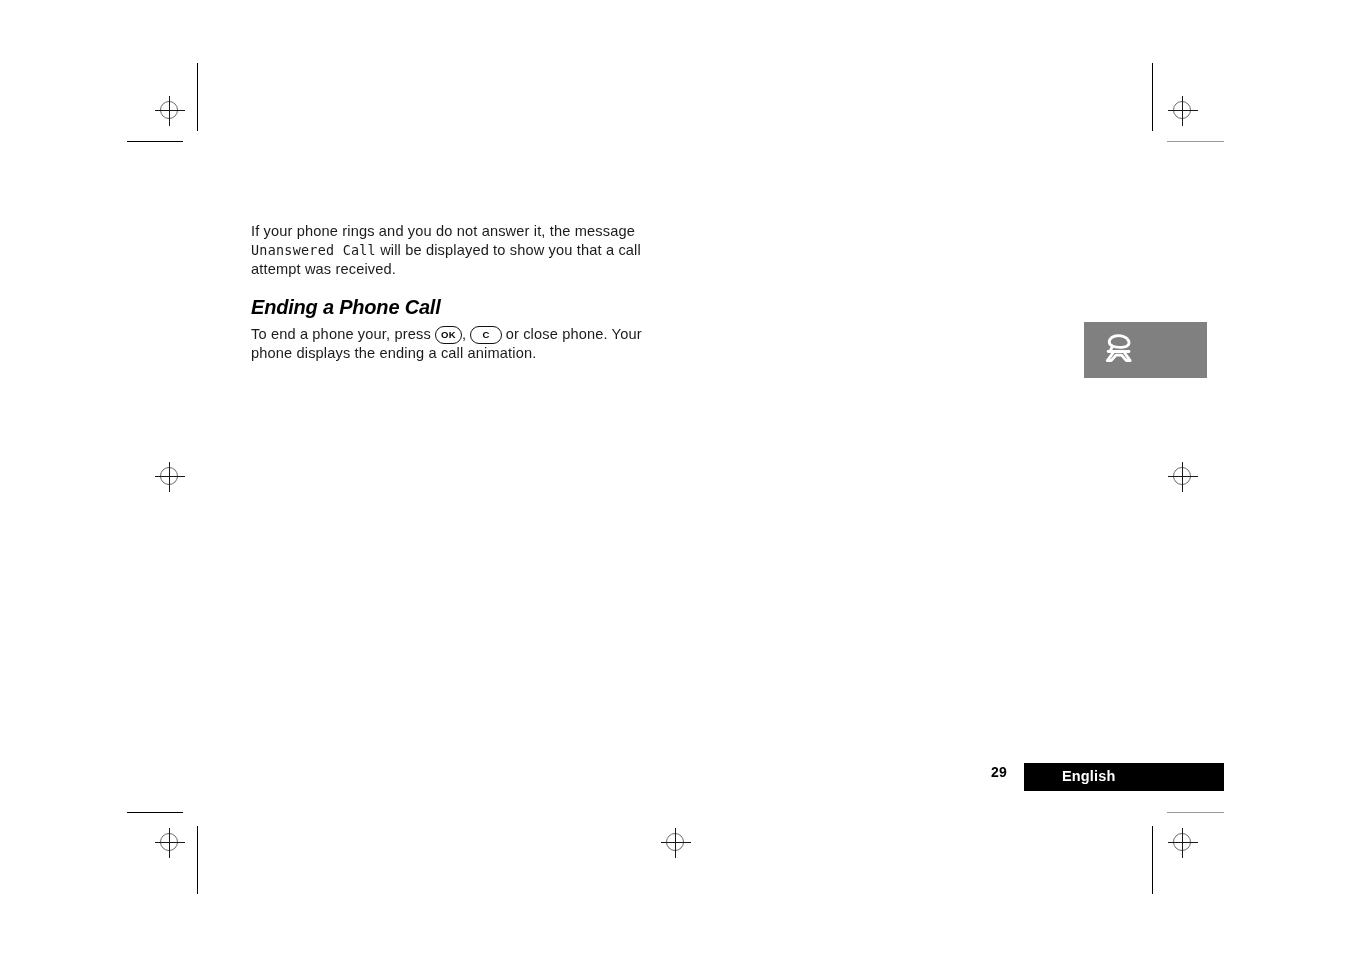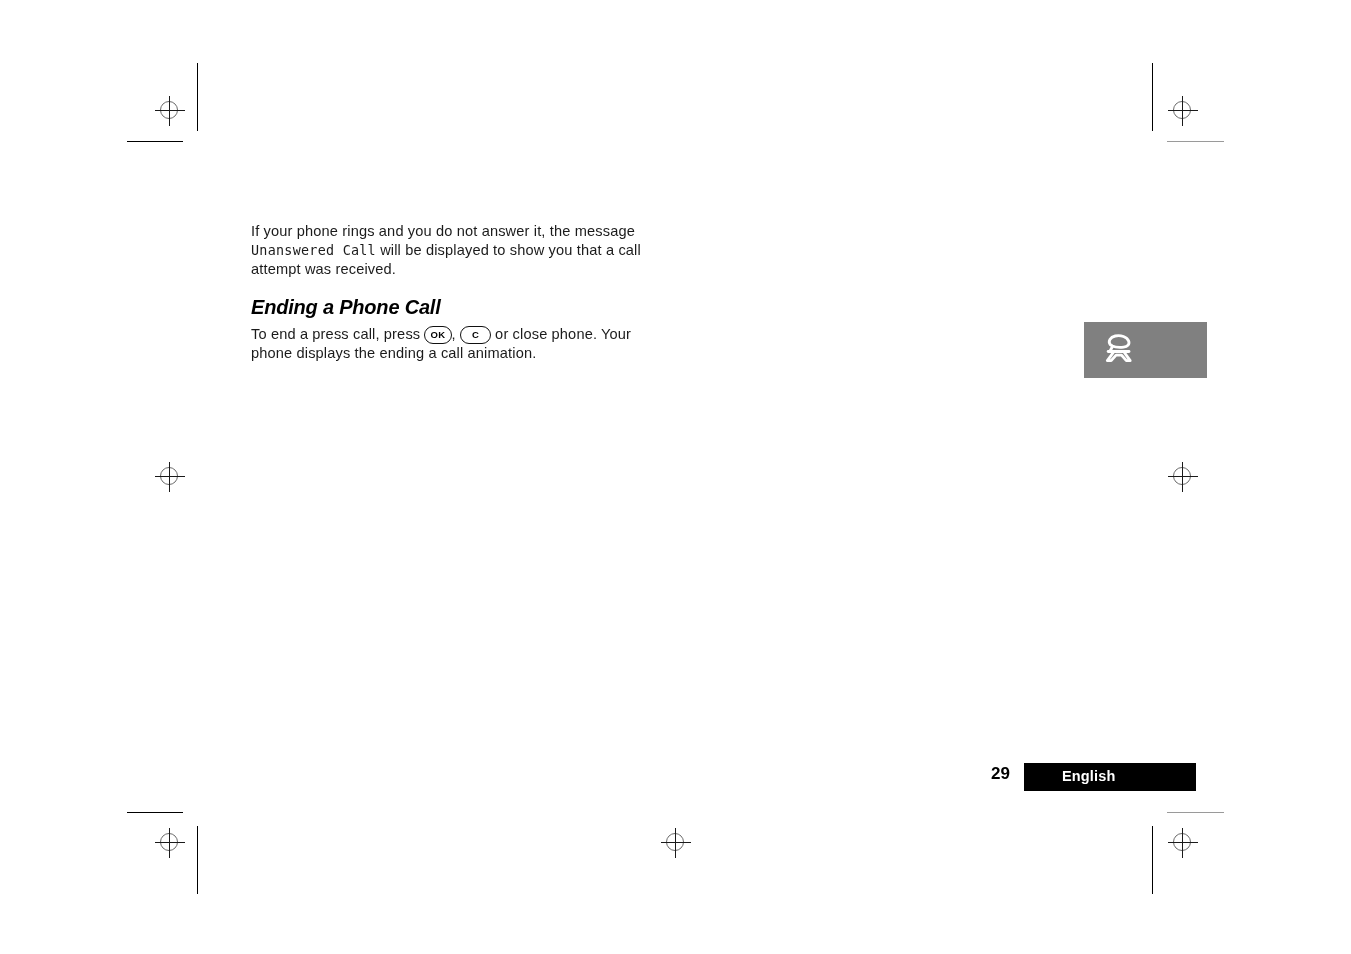--- a/index.html
+++ b/index.html
@@ -130,30 +130,30 @@
     top: 8px;
     width: 40px;
     height: 40px;
   }
 
   
   .page-number {
     position: absolute;
     left: 991px;
     top: 764px;
-    font-size: 17px;
+    font-size: 14px;
     font-weight: bold;
     color: #000000;
     letter-spacing: 0.01em;
   }
   .lang-bar {
     position: absolute;
     left: 1024px;
     top: 763px;
-    width: 172px;
+    width: 200px;
     height: 28px;
     background: #000000;
   }
   .lang-bar .lang-label {
     position: absolute;
     left: 38px;
     top: 5px;
     color: #ffffff;
     font-size: 14.5px;
     font-weight: bold;
@@ -210,21 +210,21 @@
   <div class="vbar"></div>
   <div class="hbar"></div>
 </div>
 
 <div class="content">
 
   <p class="body-para"><span>If your phone rings and you do not answer it, the message </span><span class="lcd">Unanswered Call</span><span> will be displayed to show you that a call attempt was received.</span></p>
 
   <h2 class="section-heading">Ending a Phone Call</h2>
 
-  <p class="body-para"><span>To end a press call, press </span><span class="key key-ok">OK</span><span>, </span><span class="key key-c">C</span><span> or close phone. Your phone displays the ending a call animation.</span></p>
+  <p class="body-para"><span>To end a phone your, press </span><span class="key key-ok">OK</span><span>, </span><span class="key key-c">C</span><span> or close phone. Your phone displays the ending a call animation.</span></p>
 
 </div>
 
 <div class="chapter-tab">
   <svg class="tab-icon" viewBox="0 0 48 48">
     <g fill="none" stroke="#ffffff" stroke-width="3.4" stroke-linejoin="round" stroke-linecap="round">
       <path d="M13.5 17.5
                C10.5 13.5 13.5 8.5 19.5 7.2
                C26.5 5.7 33.5 8.5 35.5 13.0
                C37.2 16.8 34.2 20.2 29.5 20.6

